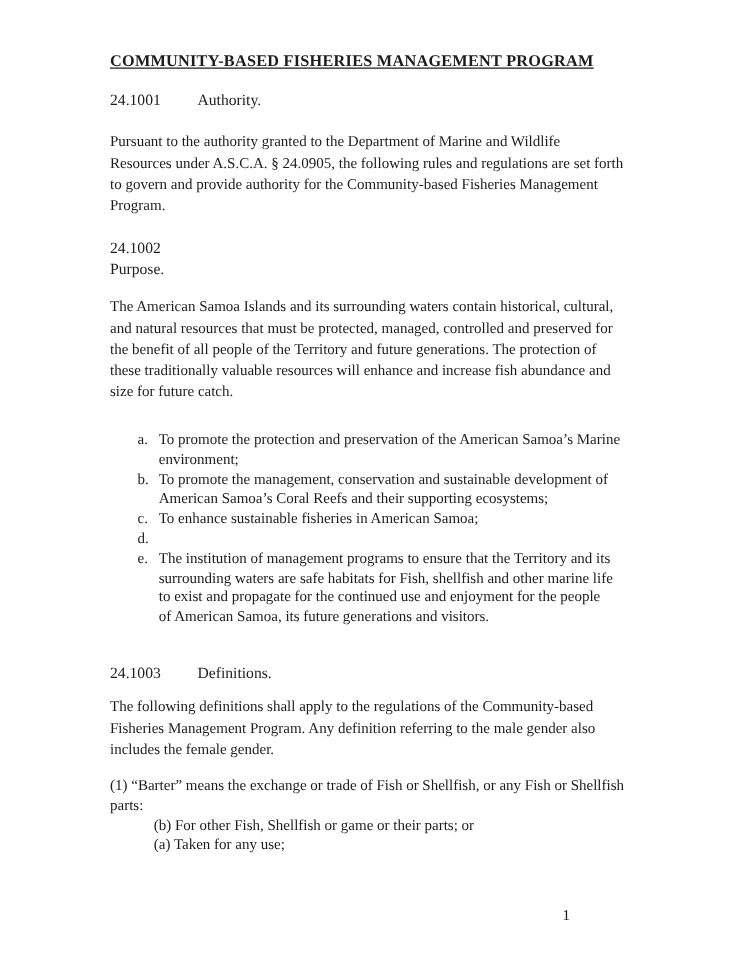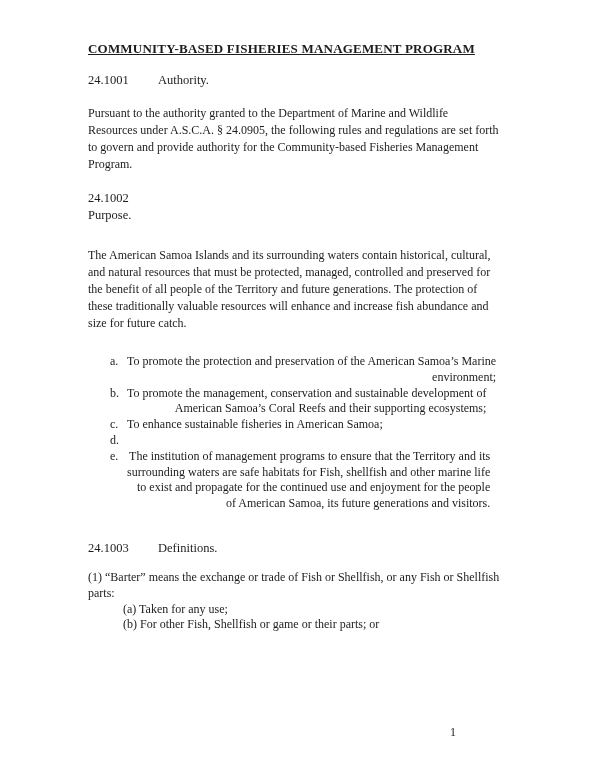--- a/index.html
+++ b/index.html
@@ -38,33 +38,33 @@
     flex: none;
   }
   .para {
     font-size: 12px;
     line-height: 17px;
     white-space: pre;
   }
   .h1-gap { margin-top: 15px; }
   .p1-gap { margin-top: 16px; }
   .h2-gap { margin-top: 17px; flex-direction: column; }
-  .p2-gap { margin-top: 23px; }
+  .p2-gap { margin-top: 13px; }
   .list-gap { margin-top: 22px; }
   .h3-gap { margin-top: 28px; }
   .p3-gap { margin-top: 10px; }
   .def-gap { margin-top: 13px; }
   .alpha-list {
     margin-left: 22px;
     font-size: 12px;
     line-height: 15.8px;
   }
   .list-item { display: flex; }
   .item-marker { width: 17px; flex: none; }
-  .item-text { white-space: pre; text-align: right; }
+  .item-text { white-space: pre; }
   .def-block {
     font-size: 12px;
     line-height: 15.8px;
   }
   .def-line { white-space: pre; }
   .indent-1 { }
   .indent-2 { margin-left: 35px; }
   .page-number {
     position: absolute;
     top: 724px;
@@ -126,23 +126,26 @@
 to exist and propagate for the continued use and enjoyment for the people
 of American Samoa, its future generations and visitors.</span>
     </div>
   </div>
 
   <div class="section-heading h3-gap">
     <span class="sec-num">24.1003</span>
     <span class="sec-title">Definitions.</span>
   </div>
 
+  <div class="para p3-gap">The following definitions shall apply to the regulations of the Community-based
+Fisheries Management Program. Any definition referring to the male gender also
+includes the female gender.</div>
 
   <div class="def-block def-gap">
     <div class="def-line">(1) “Barter” means the exchange or trade of Fish or Shellfish, or any Fish or Shellfish</div>
     <div class="def-line indent-1">parts:</div>
+    <div class="def-line indent-2">(b) For other Fish, Shellfish or game or their parts; or</div>
     <div class="def-line indent-2">(a) Taken for any use;</div>
-    <div class="def-line indent-2">(b) For other Fish, Shellfish or game or their parts; or</div>
   </div>
 
   <div class="page-number">1</div>
 
 </div>
 
 </body></html>

